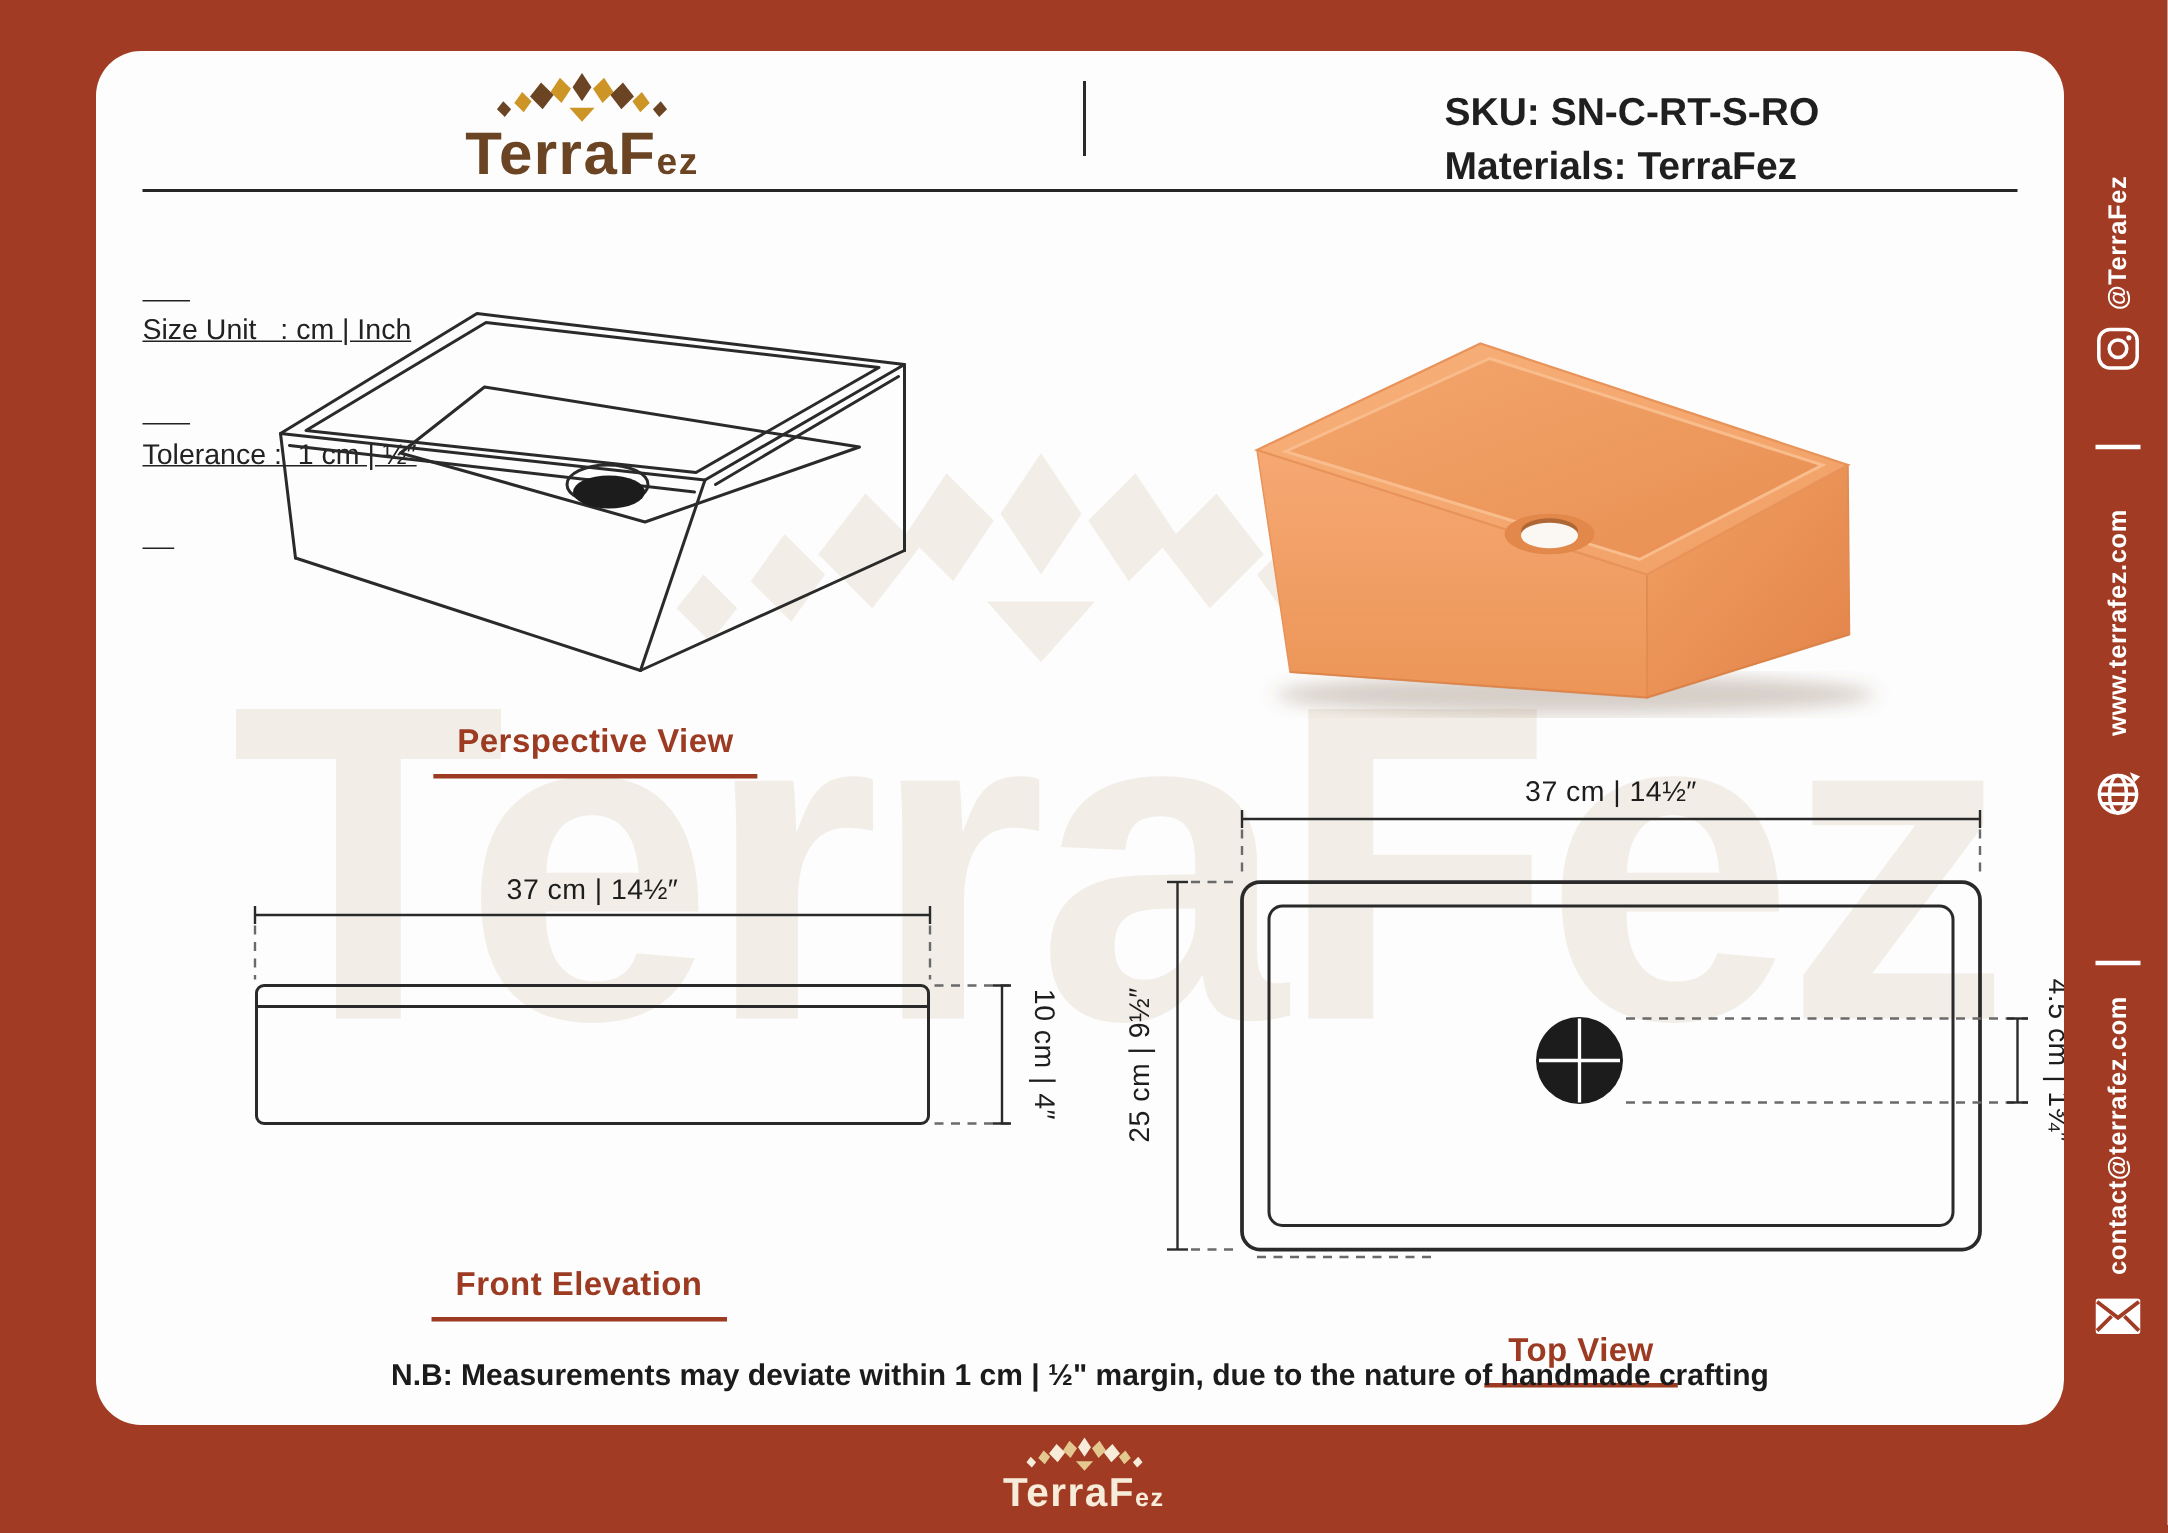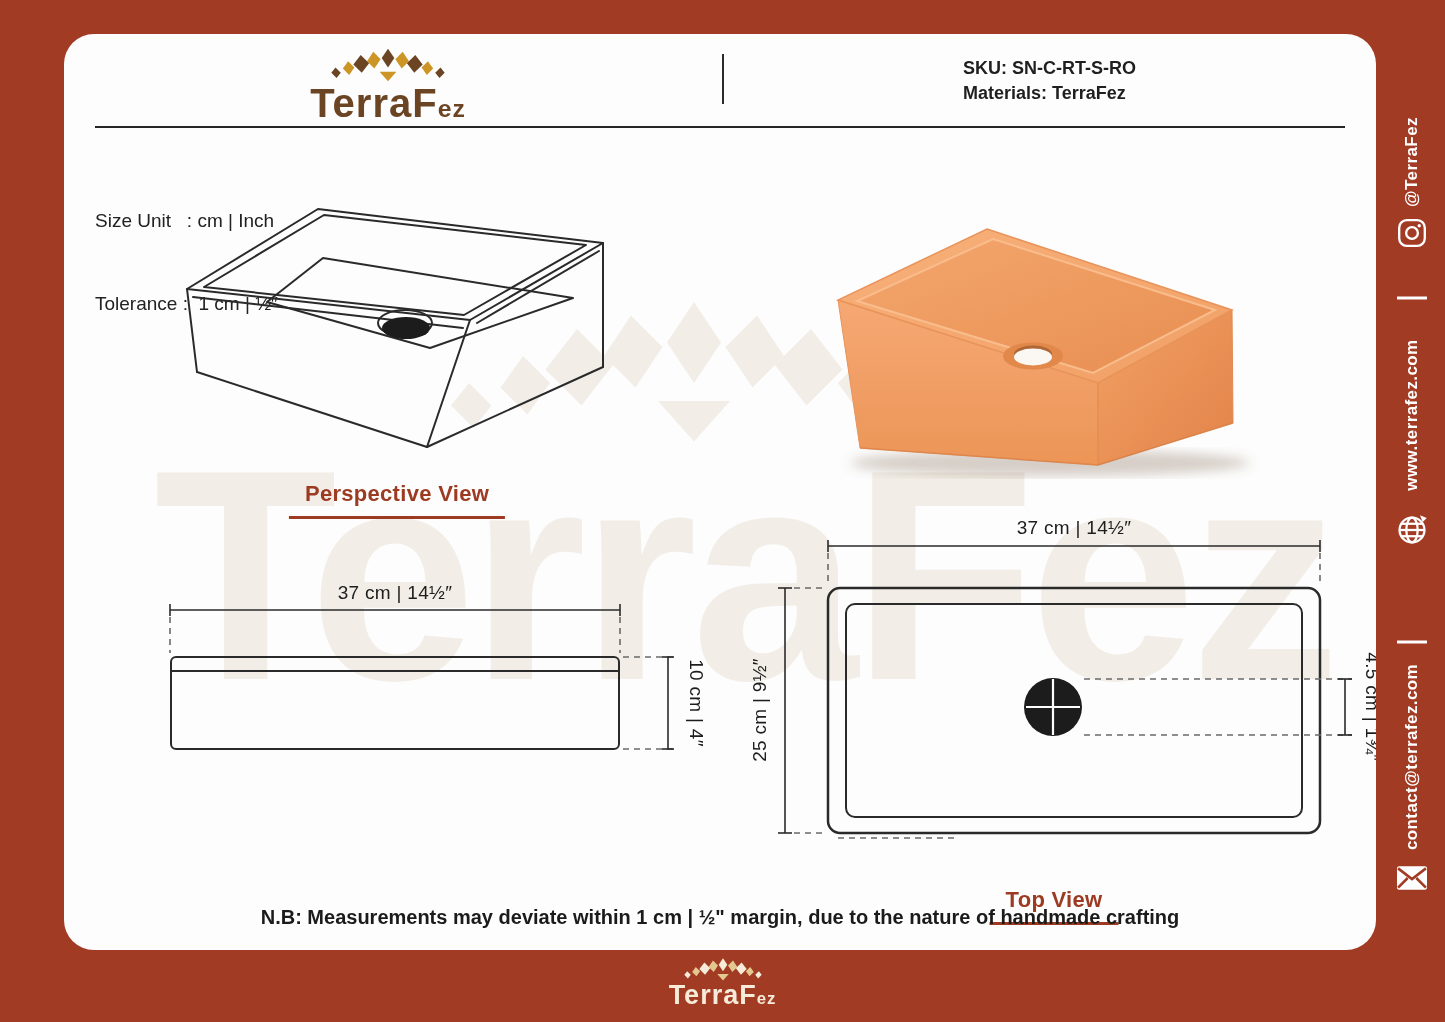--- a/index.html
+++ b/index.html
@@ -21,24 +21,24 @@
   .wm-text{font-size:300px;font-weight:700;color:#f2eee7;letter-spacing:-6px;line-height:1;white-space:nowrap;}
   
   .logo{position:absolute;text-align:center;}
   .logo-head{left:214px;top:14px;width:220px;}
   .logo svg{display:block;margin:0 auto;}
   .logo-text{font-weight:700;color:#6b4423;letter-spacing:1px;line-height:0.9;}
   .logo-head .logo-text{font-size:40px;}
   .logo-head svg{width:126px;height:37px;}
   .logo-text .logo-ez{font-size:0.62em;}
   .header-divider{position:absolute;left:658px;top:20px;width:2px;height:50px;background:#2a2a2a;}
-  .sku-block{position:absolute;left:899px;top:22px;font-size:18px;font-weight:700;line-height:1.4;color:#1f1f1f;}
+  .sku-block{position:absolute;left:899px;top:22px;font-size:26px;font-weight:700;line-height:1.4;color:#1f1f1f;}
   .header-rule{position:absolute;left:31px;top:92px;width:1250px;height:2px;background:#262626;}
   
-  .specs{position:absolute;left:31px;top:118px;font-size:19px;font-weight:500;line-height:1.45;white-space:pre;color:#222;}
+  .specs{position:absolute;left:31px;top:118px;font-size:19px;font-weight:500;line-height:1.45;white-space:pre;color:#222;text-decoration:underline;}
   
   .view-label{position:absolute;transform:translateX(-50%);text-align:right;}
   .view-label span{display:inline-block;font-size:22px;font-weight:700;color:#9c3a22;padding:0 16px 9px 16px;border-bottom:3px solid #9c3a22;letter-spacing:0.3px;}
   
   svg text.dim{font-family:"Liberation Sans",sans-serif;font-size:19px;font-weight:500;fill:#1d1d1d;letter-spacing:0.3px;}
   .dimline{stroke:#2a2a2a;stroke-width:1.6;}
   .dash{stroke:#6a6a6a;stroke-width:1.6;stroke-dasharray:6 5;}
   .draw{stroke:#2a2a2a;stroke-width:2;fill:none;stroke-linejoin:round;stroke-linecap:round;}
   .draw25{stroke:#2a2a2a;stroke-width:2.5;fill:none;}
   
@@ -171,20 +171,23 @@
       <rect class="draw" x="31" y="84" width="448" height="92" rx="5"></rect>
       <line class="draw" x1="31" y1="98" x2="479" y2="98"></line>
       <line class="dash" x1="483" y1="84" x2="536" y2="84"></line>
       <line class="dash" x1="483" y1="176" x2="536" y2="176"></line>
       <line class="dimline" x1="528" y1="84" x2="528" y2="176"></line>
       <line class="dimline" x1="522" y1="84" x2="534" y2="84"></line>
       <line class="dimline" x1="522" y1="176" x2="534" y2="176"></line>
       <text class="dim" transform="rotate(90 550 130)" x="550" y="130" text-anchor="middle">10 cm | 4″</text>
     </svg>
 
+    <div class="view-label" style="left:322px;top:809px;">
+      <span>Front Elevation</span>
+    </div>
 
     <svg style="position:absolute;left:686px;top:474px;" width="640" height="340" viewBox="0 0 640 340">
       <text class="dim" x="324" y="26" text-anchor="middle">37 cm | 14½″</text>
       <line class="dimline" x1="78" y1="38" x2="570" y2="38"></line>
       <line class="dimline" x1="78" y1="32" x2="78" y2="44"></line>
       <line class="dimline" x1="570" y1="32" x2="570" y2="44"></line>
       <line class="dash" x1="78" y1="45" x2="78" y2="78"></line>
       <line class="dash" x1="570" y1="45" x2="570" y2="78"></line>
 
       <line class="dimline" x1="35" y1="80" x2="35" y2="325"></line>

